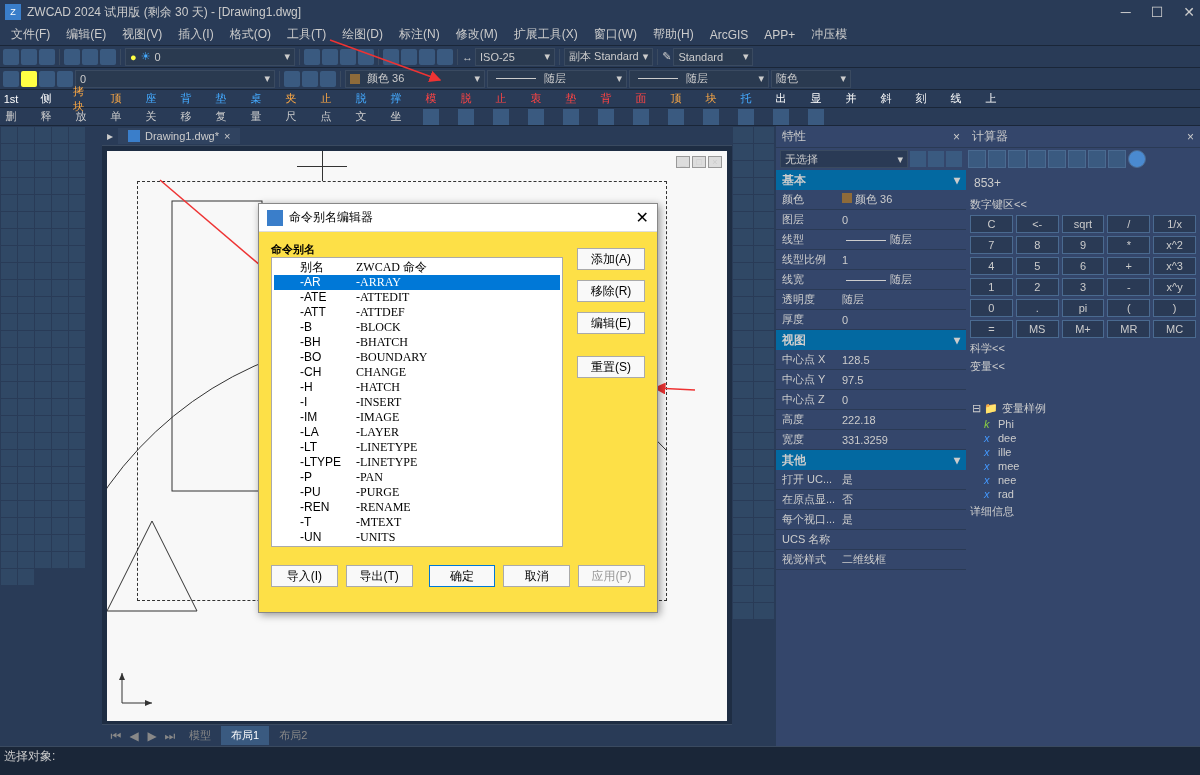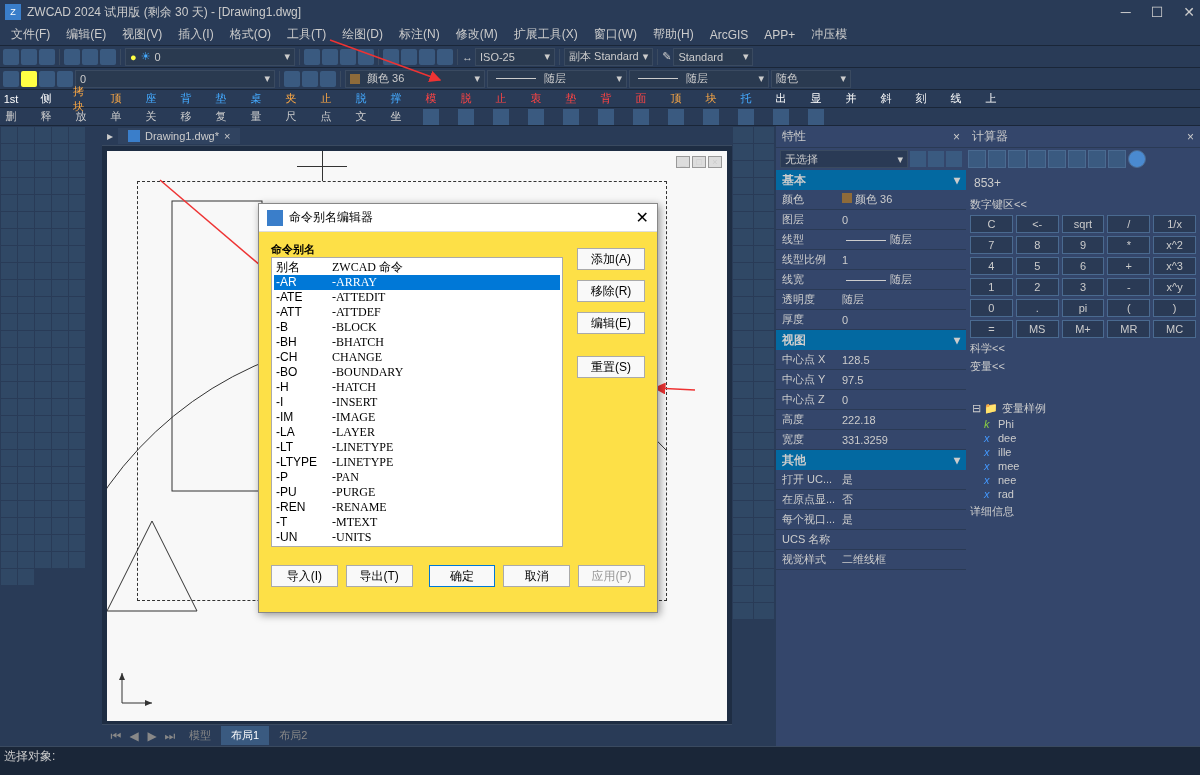--- a/index.html
+++ b/index.html
@@ -72,21 +72,21 @@
 .dialog .dlg-title .ico{width:16px;height:16px;background:#3a7eca;margin-right:6px;}
 .dialog .dlg-title .x{margin-left:auto;cursor:pointer;font-size:16px;}
 .dialog .dlg-body{padding:10px 12px;}
 .dialog .group-label{font-size:11px;font-weight:bold;}
 .dialog .alias-list{border:1px solid #aaa;background:#fff;height:290px;overflow:auto;font-family:"SimSun",monospace;font-size:12px;padding:2px;position:relative;}
 .dialog .alias-list::-webkit-scrollbar{width:14px;}
 .dialog .alias-list::-webkit-scrollbar-track{background:#eee;}
 .dialog .alias-list::-webkit-scrollbar-thumb{background:#ccc;}
 .dialog .alias-row{display:flex;line-height:15px;}
 .dialog .alias-row.header{font-weight:normal;}
-.dialog .alias-row .c1{width:58px;padding-left:2px;}
+.dialog .alias-row .c1{width:58px;padding-left:2px;margin-left:24px;}
 .dialog .alias-row .c2{flex:1;font-family:Liberation Serif, serif;}
 .dialog .alias-row.sel{background:#0078d7;color:#fff;}
 .dialog .side-btns{position:absolute;right:12px;top:44px;display:flex;flex-direction:column;gap:10px;}
 .dialog .btn{width:68px;height:22px;background:#f9f9f9;border:1px solid #aaa;cursor:pointer;font-size:12px;display:flex;align-items:center;justify-content:center;}
 .dialog .btn.reset{margin-top:12px;}
 .dialog .dlg-footer{display:flex;gap:8px;padding:8px 12px;justify-content:flex-start;}
 .dialog .dlg-footer .spacer{flex:1;}
 .dialog .dlg-footer .btn.primary{border:1px solid #0078d7;}
 .dialog .dlg-footer .btn.disabled{color:#999;}
 .dialog .list-wrap{display:flex;gap:10px;}
@@ -739,26 +739,26 @@
           </div>
           <div class="alias-row">
             <span class="c1">-B</span>
             <span class="c2">-BLOCK</span>
           </div>
           <div class="alias-row">
             <span class="c1">-BH</span>
             <span class="c2">-BHATCH</span>
           </div>
           <div class="alias-row">
+            <span class="c1">-BO</span>
+            <span class="c2">-BOUNDARY</span>
+          </div>
+          <div class="alias-row">
             <span class="c1">-CH</span>
             <span class="c2">CHANGE</span>
-          </div>
-          <div class="alias-row">
-            <span class="c1">-BO</span>
-            <span class="c2">-BOUNDARY</span>
           </div>
           <div class="alias-row">
             <span class="c1">-H</span>
             <span class="c2">-HATCH</span>
           </div>
           <div class="alias-row">
             <span class="c1">-I</span>
             <span class="c2">-INSERT</span>
           </div>
           <div class="alias-row">

